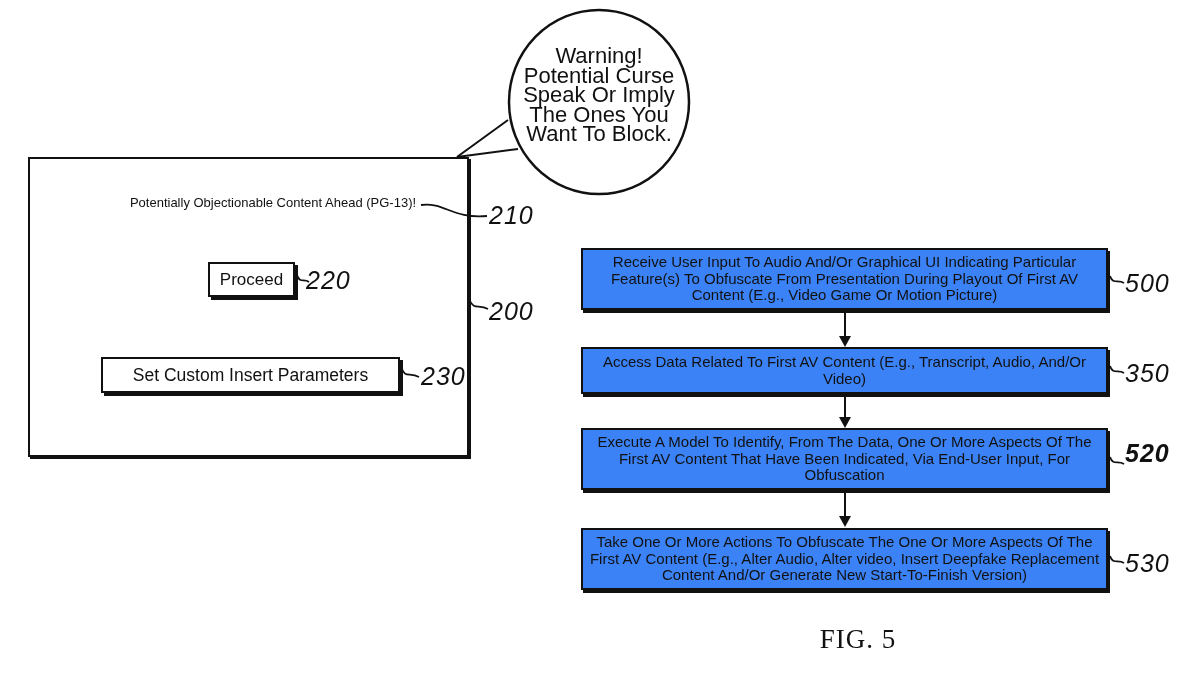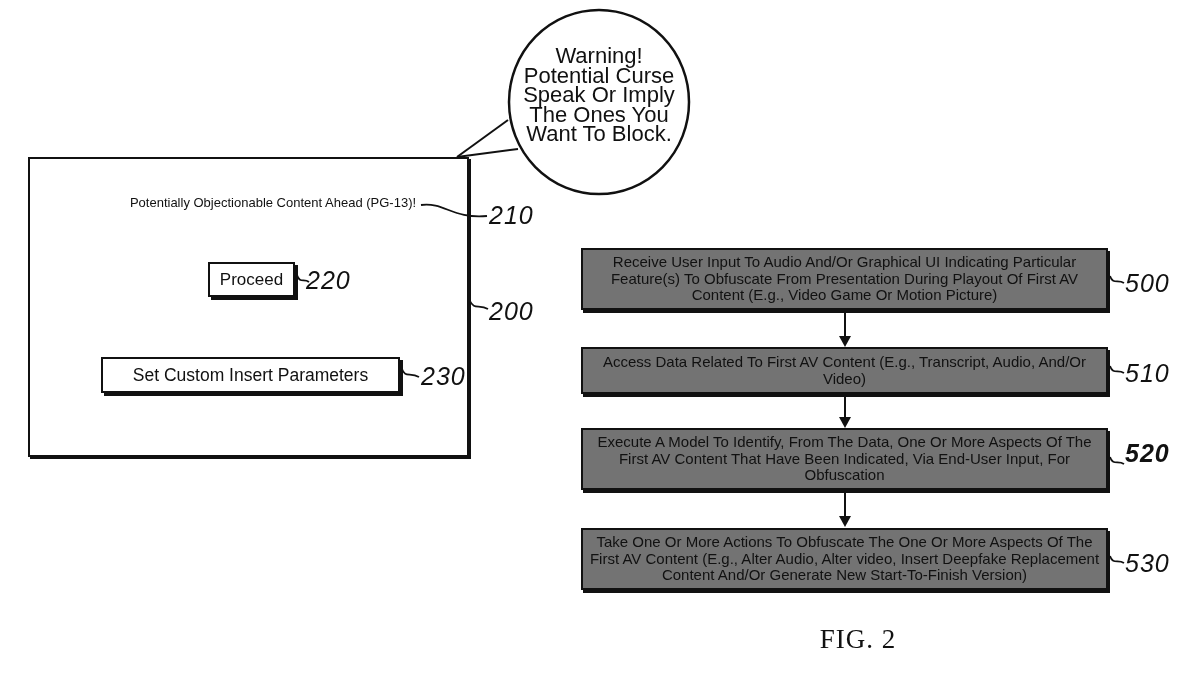--- a/index.html
+++ b/index.html
@@ -25,21 +25,21 @@
   .ref{
     position:absolute;font-style:italic;font-size:25px;line-height:25px;
     letter-spacing:1px;z-index:2;
   }
   .bubble-text{
     position:absolute;left:509px;top:46px;width:180px;text-align:center;
     font-size:22px;line-height:19.5px;z-index:4;
   }
   .flow-box{
     position:absolute;left:581px;width:519px;border:2px solid #111;
-    box-shadow:2px 3px 0 #111;background:#737373;display:flex;align-items:center;
+    box-shadow:2px 3px 0 #111;background:#3b82f6;display:flex;align-items:center;
     justify-content:center;text-align:center;font-size:15px;line-height:16.5px;
     padding:0 2px;z-index:1;
   }
   .fb-500{top:248px;height:58px;}
   .fb-510{top:347px;height:43px;}
   .fb-520{top:428px;height:58px;}
   .fb-530{top:528px;height:58px;}
   .fig-caption{
     position:absolute;left:758px;top:624px;width:200px;text-align:center;
     font-family:"Liberation Serif", serif;font-size:27px;z-index:2;letter-spacing:1px;
@@ -79,32 +79,32 @@
 
   <div class="btn btn-proceed">Proceed</div>
 
   <div class="btn btn-custom">Set Custom Insert Parameters</div>
 
   <div class="ref" style="left:489px;top:203px;">210</div>
   <div class="ref" style="left:489px;top:299px;font-style:italic;">200</div>
   <div class="ref" style="left:306px;top:268px;">220</div>
   <div class="ref" style="left:421px;top:364px;">230</div>
   <div class="ref" style="left:1125px;top:271px;">500</div>
-  <div class="ref" style="left:1125px;top:361px;">510</div>
+  <div class="ref" style="left:1125px;top:361px;">350</div>
   <div class="ref" style="left:1125px;top:441px;font-weight:bold;">520</div>
   <div class="ref" style="left:1125px;top:551px;">530</div>
 
   <div class="bubble-text">
     <div>Warning!</div>
     <div>Potential Curse</div>
     <div>Speak Or Imply</div>
     <div>The Ones You</div>
     <div>Want To Block.</div>
   </div>
 
   <div class="flow-box fb-500">Receive User Input To Audio And/Or Graphical UI Indicating Particular Feature(s) To Obfuscate From Presentation During Playout Of First AV Content (E.g., Video Game Or Motion Picture)</div>
   <div class="flow-box fb-510">Access Data Related To First AV Content (E.g., Transcript, Audio, And/Or Video)</div>
   <div class="flow-box fb-520">Execute A Model To Identify, From The Data, One Or More Aspects Of The First AV Content That Have Been Indicated, Via End-User Input, For Obfuscation</div>
   <div class="flow-box fb-530">Take One Or More Actions To Obfuscate The One Or More Aspects Of The First AV Content (E.g., Alter Audio, Alter video, Insert Deepfake Replacement Content And/Or Generate New Start-To-Finish Version)</div>
 
-  <div class="fig-caption">FIG. 2</div>
+  <div class="fig-caption">FIG. 5</div>
 
 </div>
 
 </body></html>

